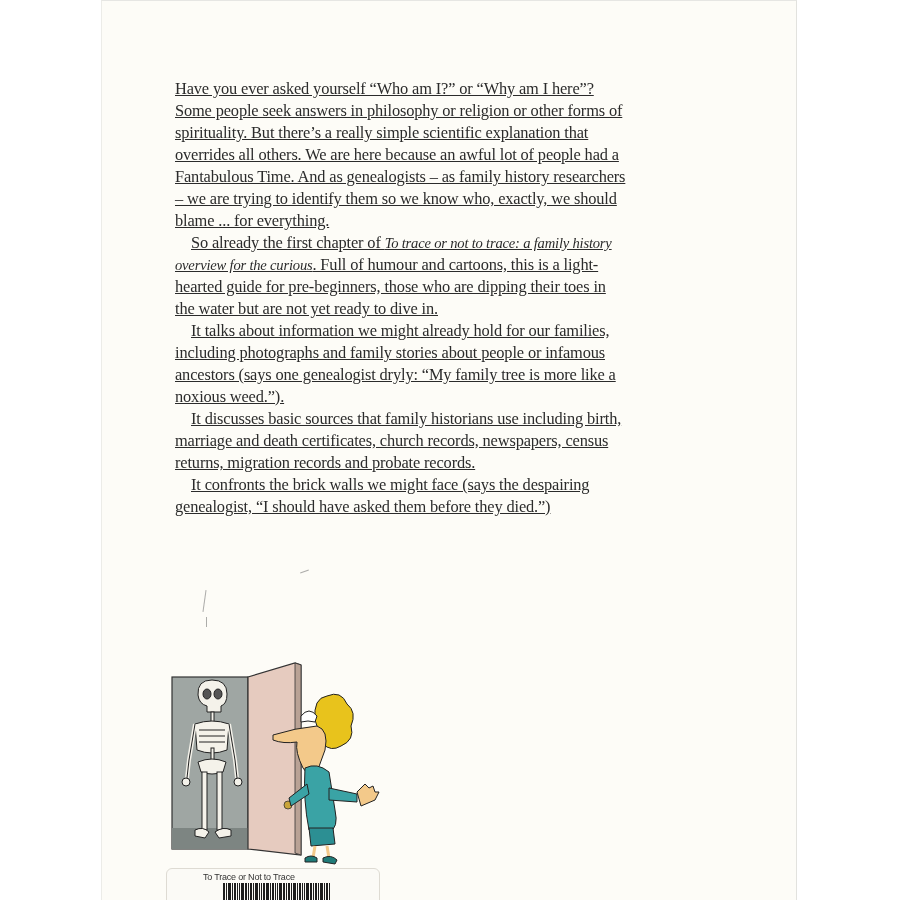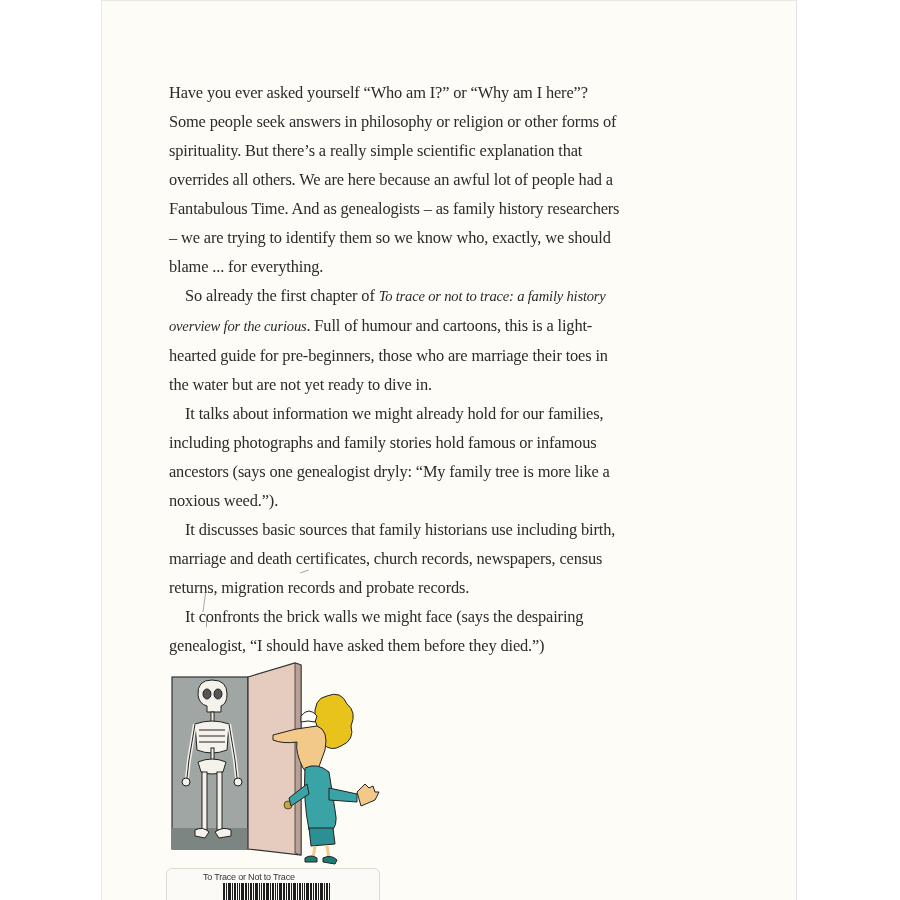--- a/index.html
+++ b/index.html
@@ -10,23 +10,24 @@
   }
   .paper {
     position: absolute; left: 101px; top: 0; width: 696px; height: 900px;
     background: #fdfcf7;
     border-top: 1px solid #e6e6e3;
     border-right: 1px solid #e2e2de;
     border-left: 1px solid #ecece8;
     box-sizing: border-box;
   }
   .blurb {
-    position: absolute; left: 169px; top: 78px; width: 452px;
-    color: #2b2b2b; font-size: 16.4px; line-height: 29px;
+    position: absolute; left: 175px; top: 78px; width: 452px;
+    color: #2b2b2b; font-size: 16.4px; line-height: 22px;
     letter-spacing: -0.15px;
+    text-decoration: underline;
   }
   .blurb p { margin: 0; text-indent: 0; }
   .blurb p.ind { text-indent: 16px; }
   .blurb em { font-style: italic; font-size: 14.6px; letter-spacing: -0.2px; }
   .mark { position: absolute; background: #6a6a6a; opacity: .55; }
 
   .cartoon { position: absolute; left: 165px; top: 660px; width: 220px; height: 205px; }
 
   .label {
     position: absolute; left: 166px; top: 868px; width: 212px; height: 40px;
@@ -42,22 +43,22 @@
   }
   .barcode span { display: block; background: #1d1d1d; margin-right: 1px; }
 </style>
 </head>
 <body>
 
 <div class="paper"></div>
 
 <div class="blurb">
   <p>Have you ever asked yourself “Who am I?” or “Why am I here”? Some people seek answers in philosophy or religion or other forms of spirituality. But there’s a really simple scientific explanation that overrides all others. We are here because an awful lot of people had a Fantabulous Time. And as genealogists – as family history researchers – we are trying to identify them so we know who, exactly, we should blame ... for everything.</p>
-  <p class="ind"><span>So already the first chapter of </span><em>To trace or not to trace: a family history overview for the curious</em><span>. Full of humour and cartoons, this is a light-hearted guide for pre-beginners, those who are marriage their toes in the water but are not yet ready to dive in.</span></p>
-  <p class="ind">It talks about information we might already hold for our families, including photographs and family stories hold famous or infamous ancestors (says one genealogist dryly: “My family tree is more like a noxious weed.”).</p>
+  <p class="ind"><span>So already the first chapter of </span><em>To trace or not to trace: a family history overview for the curious</em><span>. Full of humour and cartoons, this is a light-hearted guide for pre-beginners, those who are dipping their toes in the water but are not yet ready to dive in.</span></p>
+  <p class="ind">It talks about information we might already hold for our families, including photographs and family stories about people or infamous ancestors (says one genealogist dryly: “My family tree is more like a noxious weed.”).</p>
   <p class="ind">It discusses basic sources that family historians use including birth, marriage and death certificates, church records, newspapers, census returns, migration records and probate records.</p>
   <p class="ind">It confronts the brick walls we might face (says the despairing genealogist, “I should have asked them before they died.”)</p>
 </div>
 
 <div class="mark" style="left:300px;top:571px;width:9px;height:1px;transform:rotate(-20deg);"></div>
 <div class="mark" style="left:204px;top:590px;width:1px;height:22px;transform:rotate(8deg);"></div>
 <div class="mark" style="left:206px;top:617px;width:1px;height:10px;"></div>
 
 <svg class="cartoon" viewBox="0 0 220 205" width="220" height="205">
 

